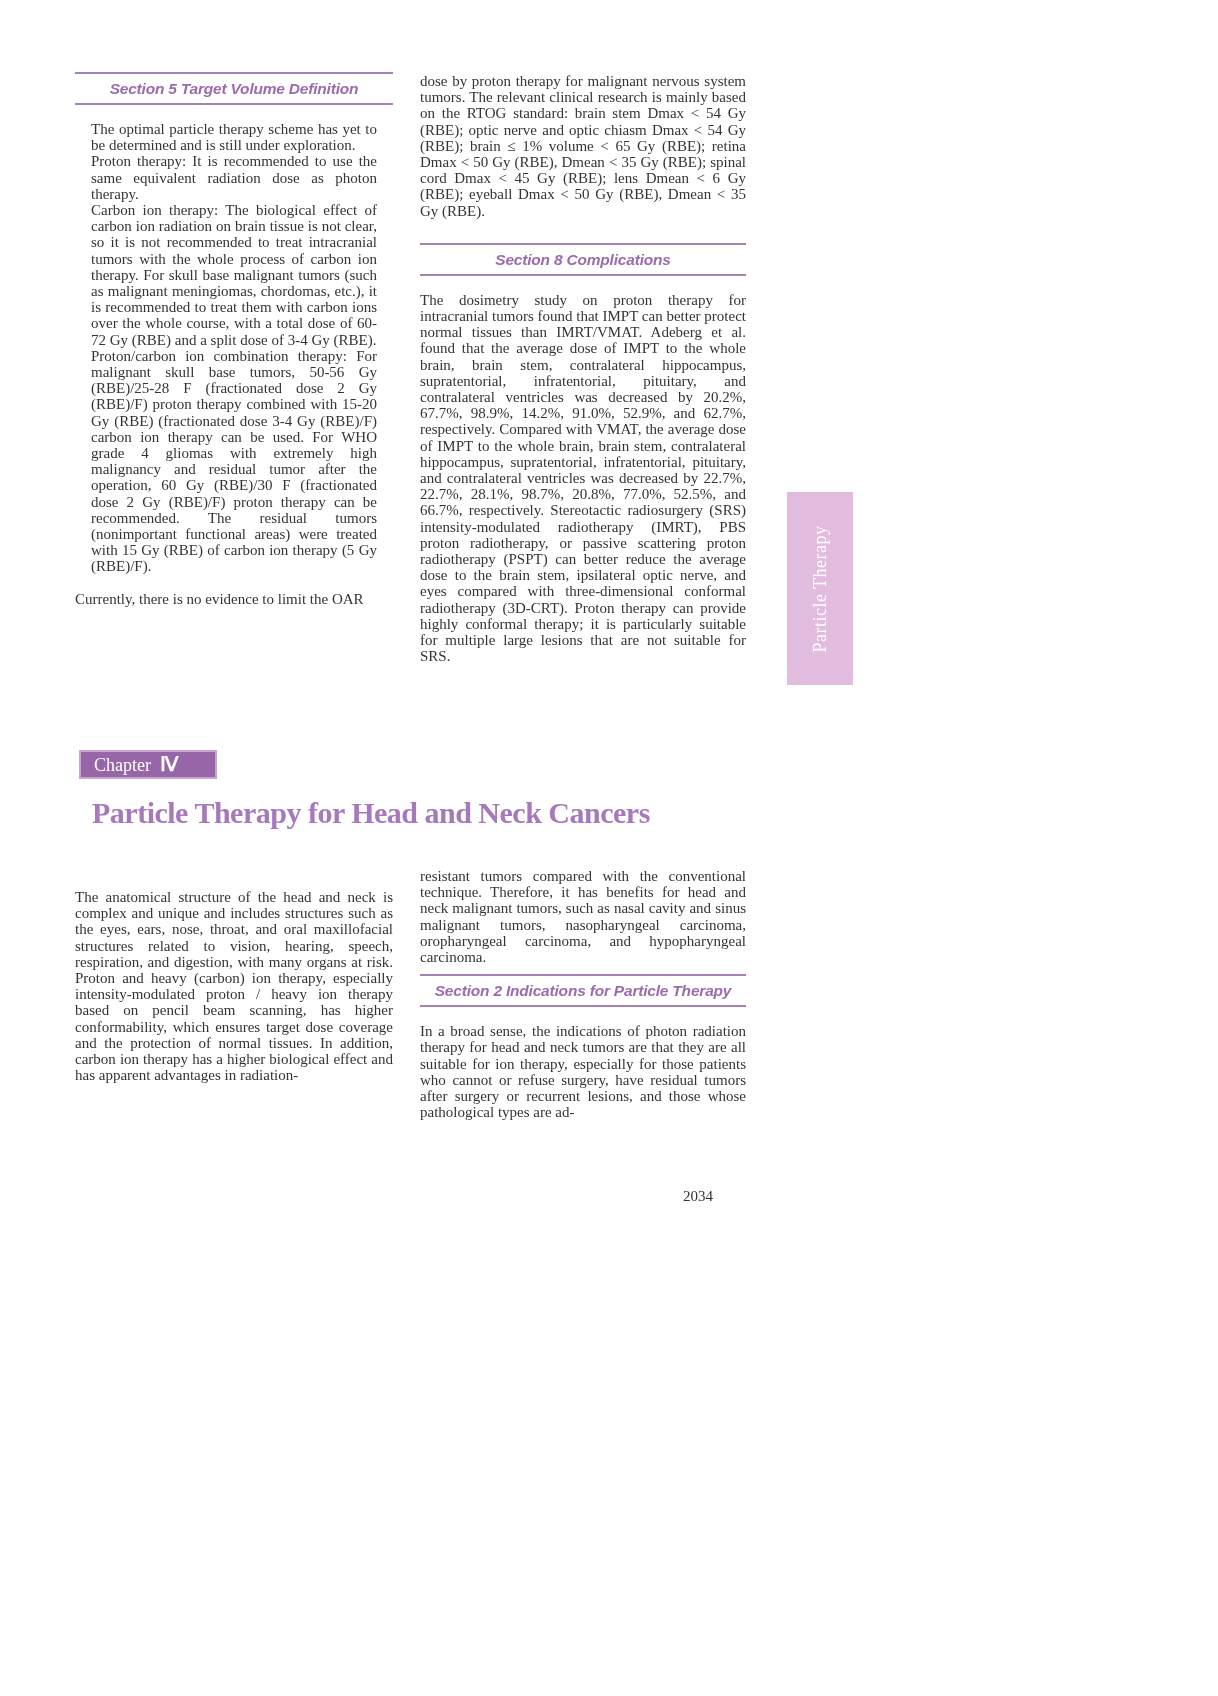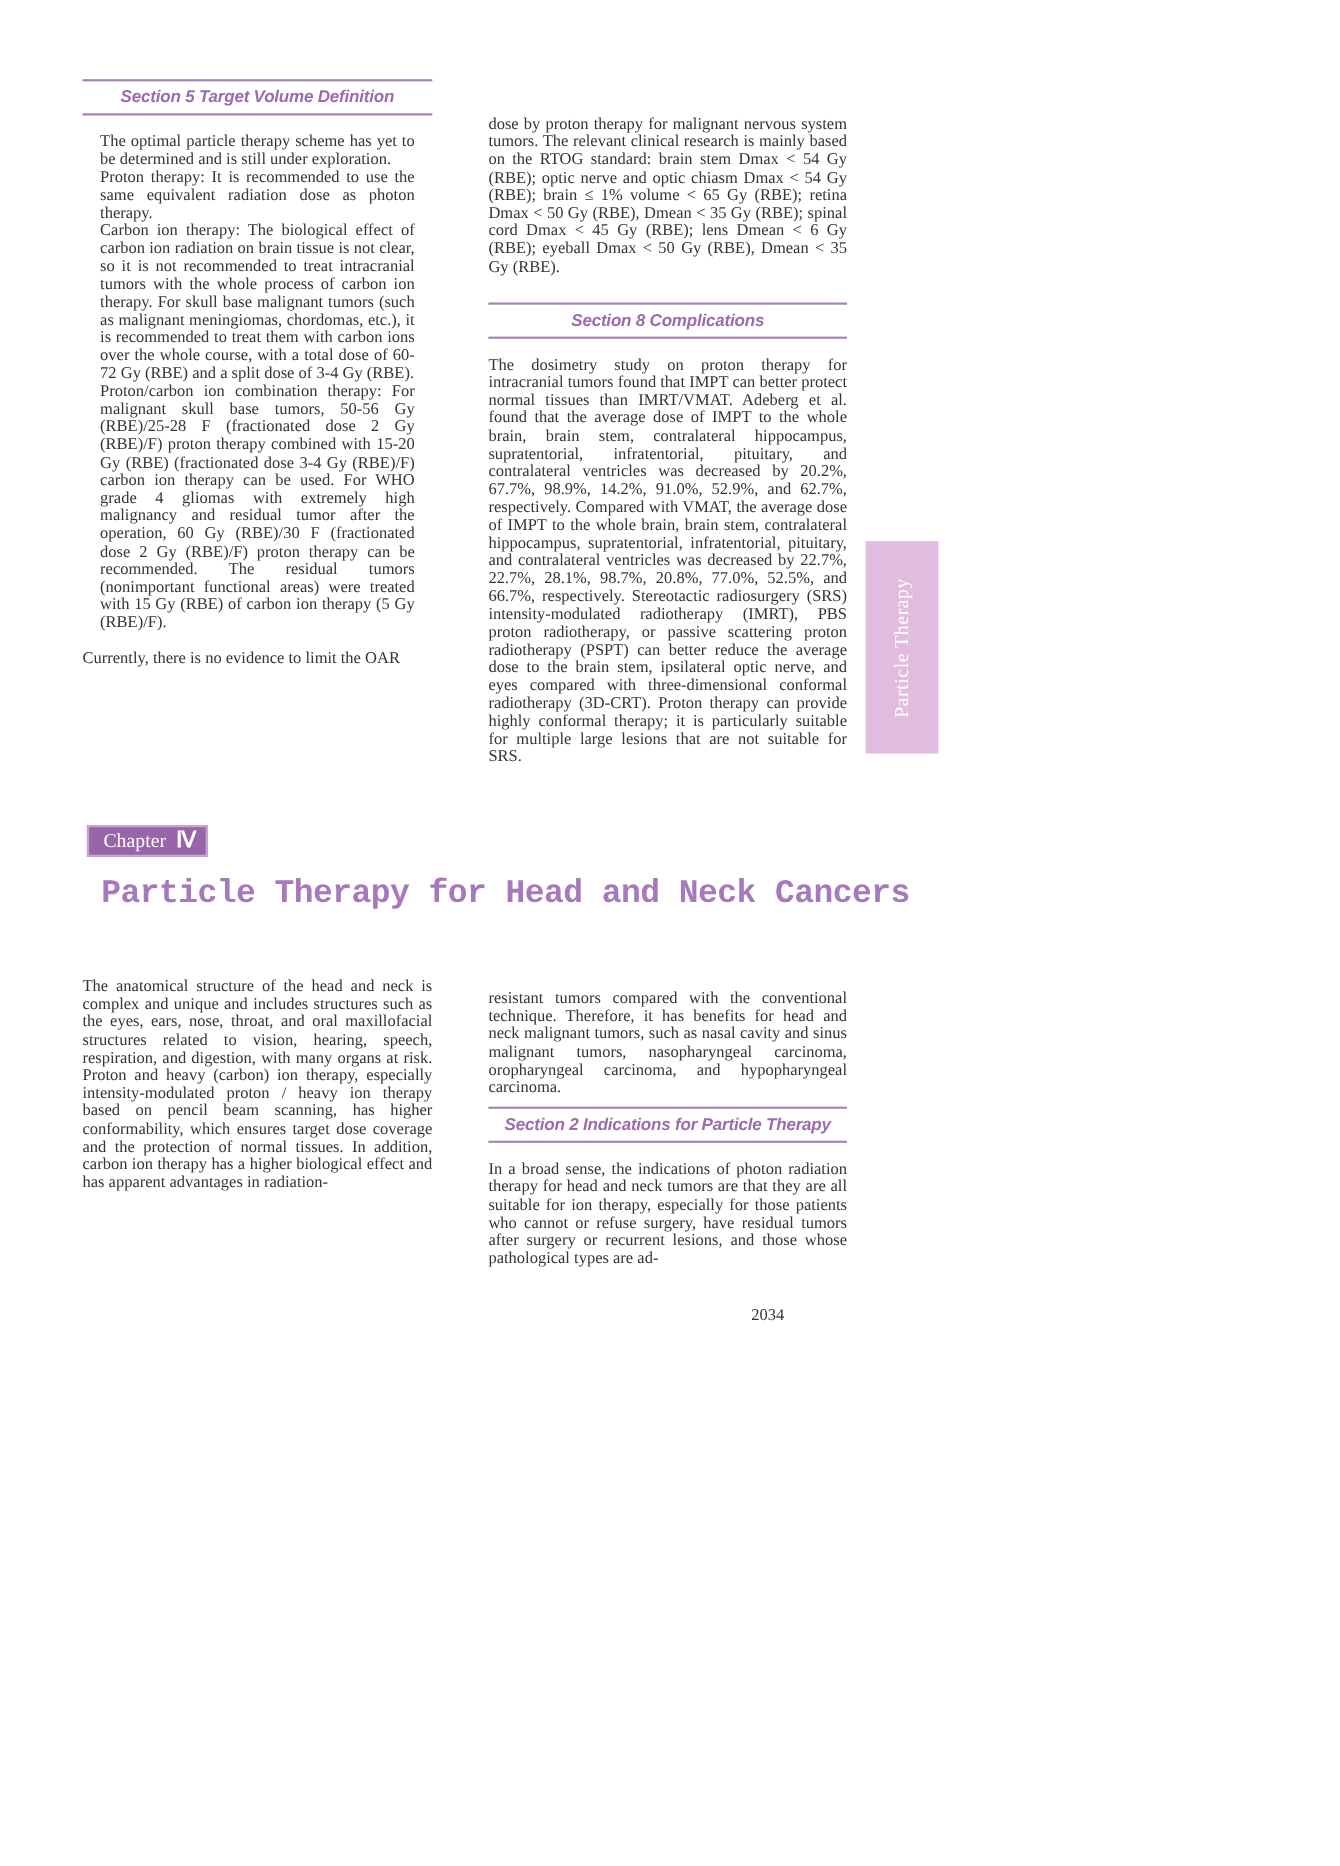--- a/index.html
+++ b/index.html
@@ -16,21 +16,21 @@
   .page{
     position:relative;
     width:1218px;height:1696px;
     background:#ffffff;
     font-family:"Liberation Serif", serif;
     color:var(--body-text);
     overflow:hidden;
   }
   .col{position:absolute;}
   .col-left{left:75px;width:318px;}
-  .col-right{left:444px;width:326px;margin-top:32px;}
+  .col-right{left:420px;width:326px;}
 
   .sec-heading{
     margin:9px 0 0;
     border-top:2px solid var(--rule-purple);
     border-bottom:2px solid var(--rule-purple);
     padding:5px 0 5px;
     text-align:center;
     font-family:"Liberation Sans", sans-serif;
     font-weight:bold;
     font-size:15.5px;
@@ -54,40 +54,40 @@
   .pgroup p{
     margin:0;
     font-size:15px;
     line-height:16.2px;
     text-align:justify;
   }
 
   .chapter-banner{
     position:absolute;
     left:79px;top:750px;
-    width:110px;height:29px;
+    width:138px;height:29px;
     background:var(--banner-bg);
     border:2px solid var(--banner-border);
     color:#ffffff;
     font-family:"Liberation Serif", serif;
     font-size:18px;
     line-height:25px;
     padding-left:13px;
     white-space:nowrap;
   }
   .chapter-banner .numeral{
     font-size:20px;
     font-weight:bold;
     margin-left:9px;
   }
   .chapter-title{
     position:absolute;
     left:92px;top:797px;
     width:700px;
-    font-family:Liberation Mono, monospace;
+    font-family:Liberation Serif, serif;
     font-weight:bold;
     font-size:30px;
     line-height:32px;
     letter-spacing:-0.5px;
     color:var(--title-purple);
     white-space:nowrap;
   }
 
   .side-tab{
     position:absolute;

